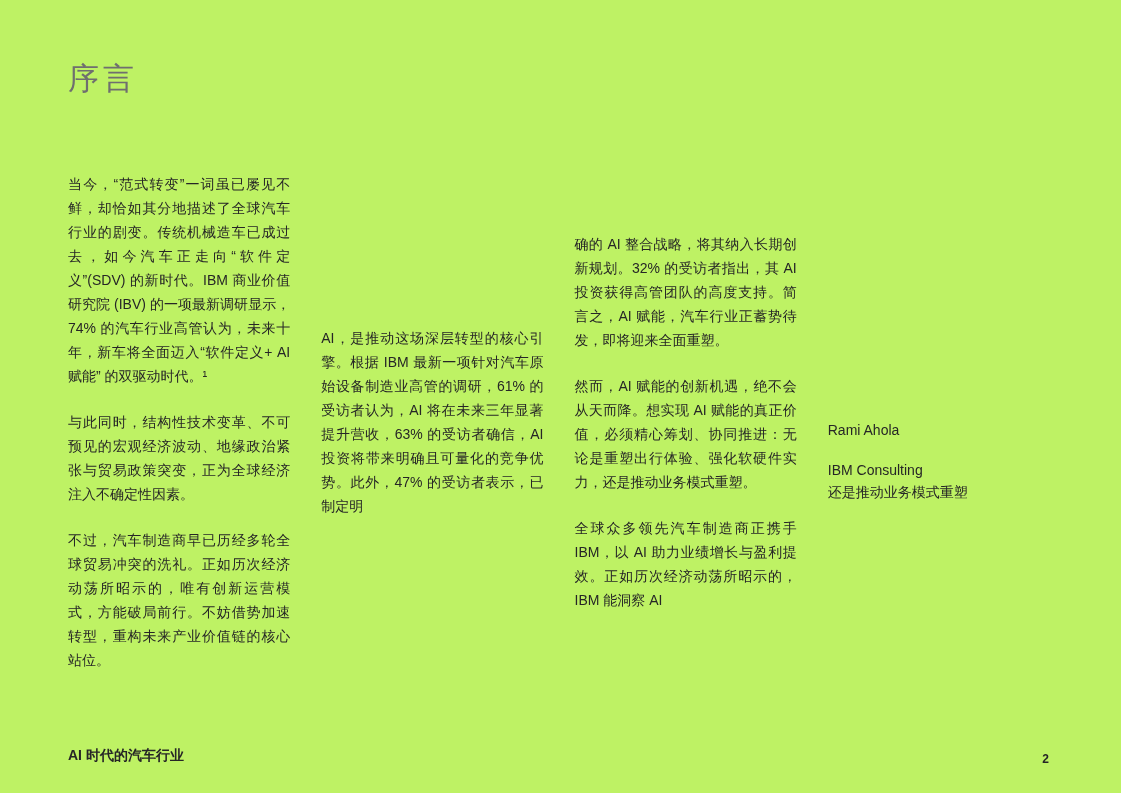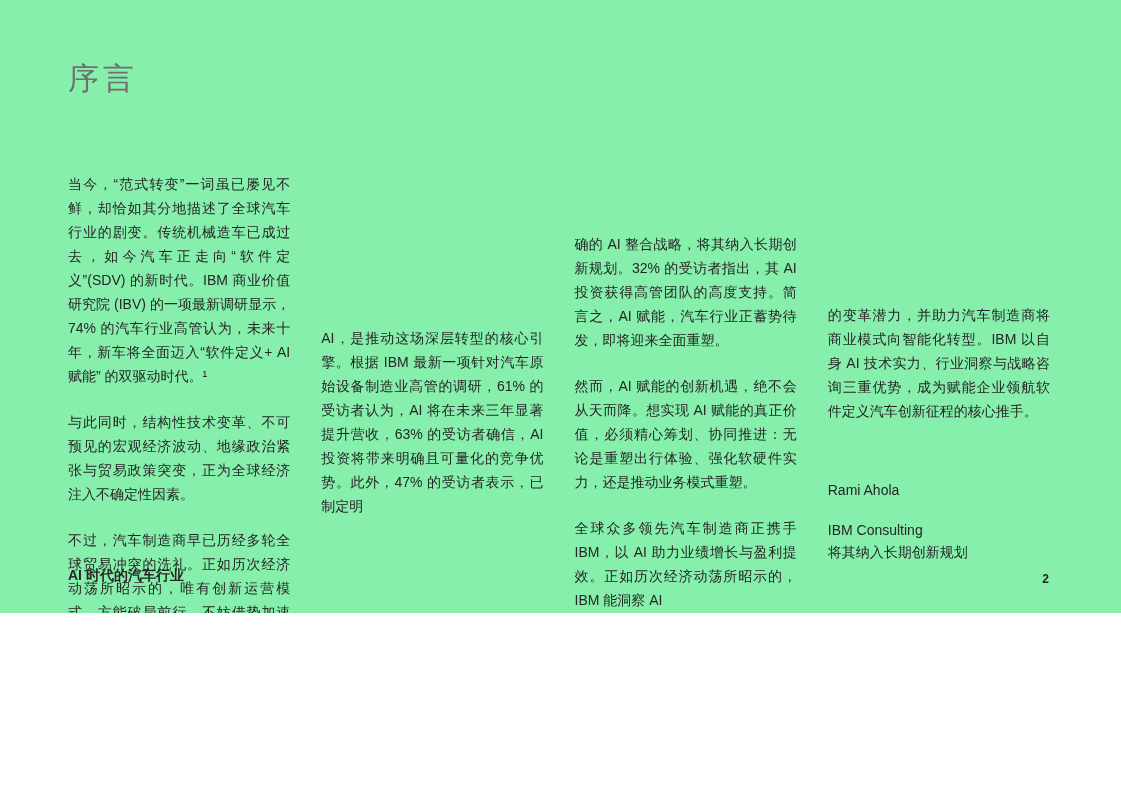--- a/index.html
+++ b/index.html
@@ -3,22 +3,22 @@
 <meta charset="utf-8">
 <style>
   * { margin: 0; padding: 0; box-sizing: border-box; }
   html, body {
     width: 1121px; height: 793px;
     background: #ffffff;
     font-family: "Liberation Sans", sans-serif;
   }
   .page {
     position: relative;
-    width: 1121px; height: 613px;
-    background: #86efac;
+    width: 1121px; height: 793px;
+    background: #bef264;
     overflow: hidden;
   }
   .page-title {
     position: absolute;
     left: 68px; top: 58px;
     font-size: 31px;
     font-weight: 400;
     color: #6f6f6f;
     letter-spacing: 4px;
   }
@@ -79,25 +79,24 @@
       <p>AI，是推动这场深层转型的核心引擎。根据 IBM 最新一项针对汽车原始设备制造业高管的调研，61% 的受访者认为，AI 将在未来三年显著提升营收，63% 的受访者确信，AI 投资将带来明确且可量化的竞争优势。此外，47% 的受访者表示，已制定明</p>
     </div>
 
     <div class="col">
       <p>确的 AI 整合战略，将其纳入长期创新规划。32% 的受访者指出，其 AI 投资获得高管团队的高度支持。简言之，AI 赋能，汽车行业正蓄势待发，即将迎来全面重塑。</p>
       <p>然而，AI 赋能的创新机遇，绝不会从天而降。想实现 AI 赋能的真正价值，必须精心筹划、协同推进：无论是重塑出行体验、强化软硬件实力，还是推动业务模式重塑。</p>
       <p>全球众多领先汽车制造商正携手 IBM，以 AI 助力业绩增长与盈利提效。正如历次经济动荡所昭示的，IBM 能洞察 AI</p>
     </div>
 
     <div class="col">
-      <p>的变革潜力，并助力汽车制造商将商业模式向智能化转型。IBM 以自身 AI 技术实力、行业洞察与战略咨询三重优势，成为赋能企业领航软件定义汽车创新征程的核心推手。</p>
       <div class="signature">
         <div class="sig-name">Rami Ahola</div>
         <div>IBM Consulting</div>
-        <div>将其纳入长期创新规划</div>
+        <div>还是推动业务模式重塑</div>
       </div>
     </div>
 
   </div>
 
   <div class="footer-left">AI 时代的汽车行业</div>
 
   <div class="footer-page">2</div>
 
 </div>

